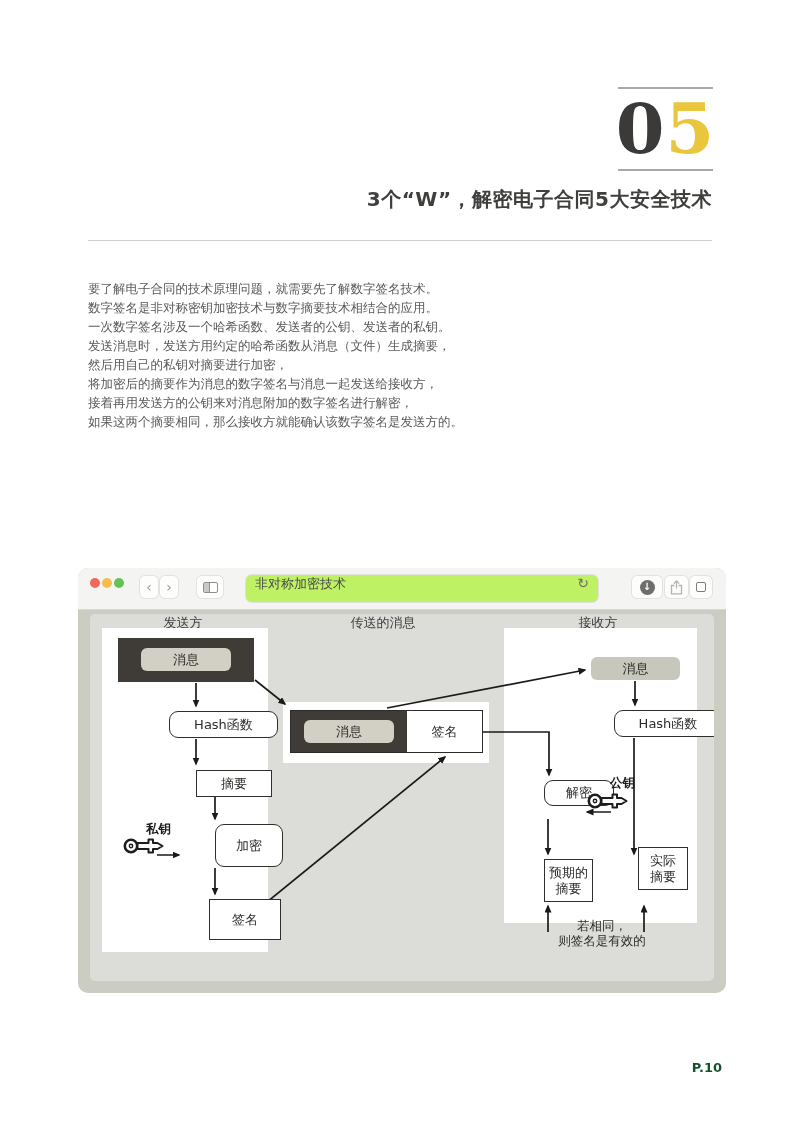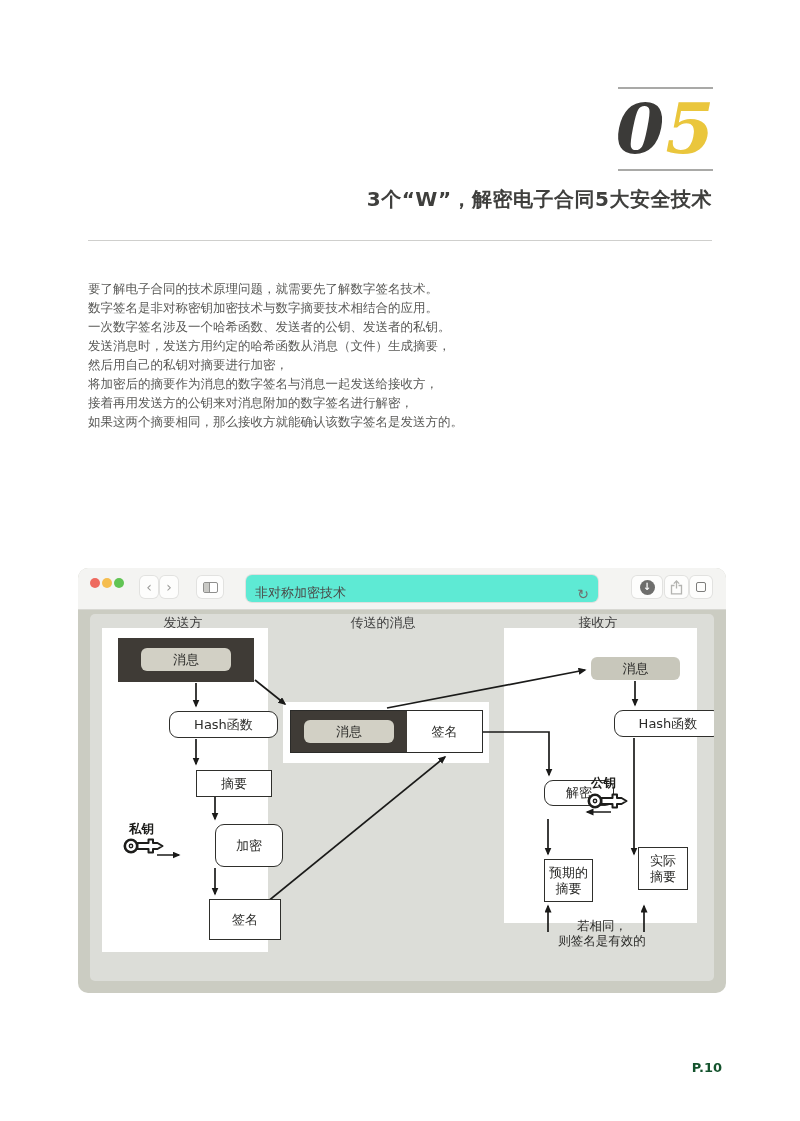--- a/index.html
+++ b/index.html
@@ -4,21 +4,21 @@
 <style>
   * { margin:0; padding:0; box-sizing:border-box; }
   html,body { background:#ffffff; }
   body { font-family:"DejaVu Sans","Liberation Sans",sans-serif; }
   .page { position:relative; width:800px; height:1121px; background:#fff; overflow:hidden; }
 
   
   .rule-small { position:absolute; left:618px; width:95px; height:2px; background:#a9a9a7; }
   .chapter-num { position:absolute; left:595px; top:97px; width:141px; height:64px;
                  text-align:center; font-family:"DejaVu Serif","Liberation Serif",serif;
-                 font-weight:bold; font-size:70px; line-height:64px; letter-spacing:1px;font-style:italic; }
+                 font-weight:bold; font-size:70px; line-height:64px; letter-spacing:1px; }
   .num-dark { color:#3b3a38; }
   .num-accent { color:#eac63c; }
   .doc-title { position:absolute; left:200px; top:186px; width:512px; text-align:right;
                font-size:20px; font-weight:bold; color:#3f3f3d; letter-spacing:0.5px; }
   .rule-wide { position:absolute; left:88px; top:240px; width:624px; height:1px; background:#cfcfcd; }
 
   .paragraph { position:absolute; left:88px; top:279px; width:580px;
                font-size:12.5px; line-height:19px; color:#585856; }
 
   
@@ -26,40 +26,40 @@
             background:#cbccc2; border-radius:10px; }
   .toolbar { position:absolute; left:0; top:0; width:648px; height:42px;
              background:#f4f4f2; border-radius:10px 10px 0 0; border-bottom:1px solid #d8d8d3; }
   .dot { position:absolute; top:10px; width:10px; height:10px; border-radius:50%; }
   .tb-btn { position:absolute; top:8px; height:22px; background:#fdfdfc; border-radius:5px;
             box-shadow:0 0 0 1px rgba(0,0,0,0.07); display:flex; align-items:center; justify-content:center; }
   .chev { font-size:14px; color:#9a9a98; line-height:1; }
   .sidebar-glyph { width:15px; height:11px; border:1.4px solid #8f8f8d; border-radius:2px; position:relative; background:#fff; }
   .sidebar-glyph::before { content:""; position:absolute; left:0; top:0; bottom:0; width:5px;
                            background:#c9c9c5; border-right:1.4px solid #8f8f8d; }
-  .url-field { position:absolute; left:168px; top:7px; width:352px; height:27px; background:#5eead4;
+  .url-field { position:absolute; left:168px; top:7px; width:352px; height:27px; background:#bef264;
                border-radius:6px; box-shadow:0 0 0 1px rgba(0,0,0,0.08);
-               display:flex; align-items:flex-end; font-size:13px; color:#4a4a48; padding:0 9px;gap:44px; }
+               display:flex; align-items:flex-start; font-size:13px; color:#4a4a48; padding:0 9px;gap:44px; }
   .url-refresh { margin-left:auto; color:#6f6f6d; font-size:14px; }
   .dl-circle { width:15px; height:15px; border-radius:50%; background:#6e6e6c; color:#fff;
                font-size:10px; font-weight:bold; display:flex; align-items:center; justify-content:center; line-height:1; }
   .tab-glyph { width:10px; height:10px; border:1.6px solid #7d7d7b; border-radius:2px; }
 
   
   .content { position:absolute; left:12px; top:46px; width:624px; height:367px;
              background:#dcddd8; border-radius:5px; overflow:hidden; }
   .panel { position:absolute; background:#ffffff; }
   .col-label { position:absolute; font-size:13px; color:#404040; text-align:center; }
   .dbox { position:absolute; background:#3f3b36; }
   .msg-inner { position:absolute; background:#d2d0c5; border-radius:6px;
                display:flex; align-items:center; justify-content:center; font-size:13px; color:#2c2c2a; }
   .node { position:absolute; background:#fff; border:1.3px solid #2f2f2c;
           display:flex; align-items:center; justify-content:center; font-size:13px; color:#2c2c2a; text-align:center;margin-left:31px; }
   .rounded { border-radius:9px; }
-  .key-label { position:absolute; font-size:12.5px; font-weight:bold; color:#1d1d1b; text-align:left; }
+  .key-label { position:absolute; font-size:12.5px; font-weight:bold; color:#1d1d1b; text-align:right; }
   .note { position:absolute; font-size:12.5px; color:#2b2b29; text-align:center; line-height:15px; }
   .arrows { position:absolute; left:0; top:0; pointer-events:none; }
   .keysvg { position:absolute; }
 
   .footer-page { position:absolute; left:622px; top:1060px; width:100px; text-align:right;
                  font-size:13px; font-weight:bold; color:#14532d; }
 </style>
 </head>
 <body>
 

